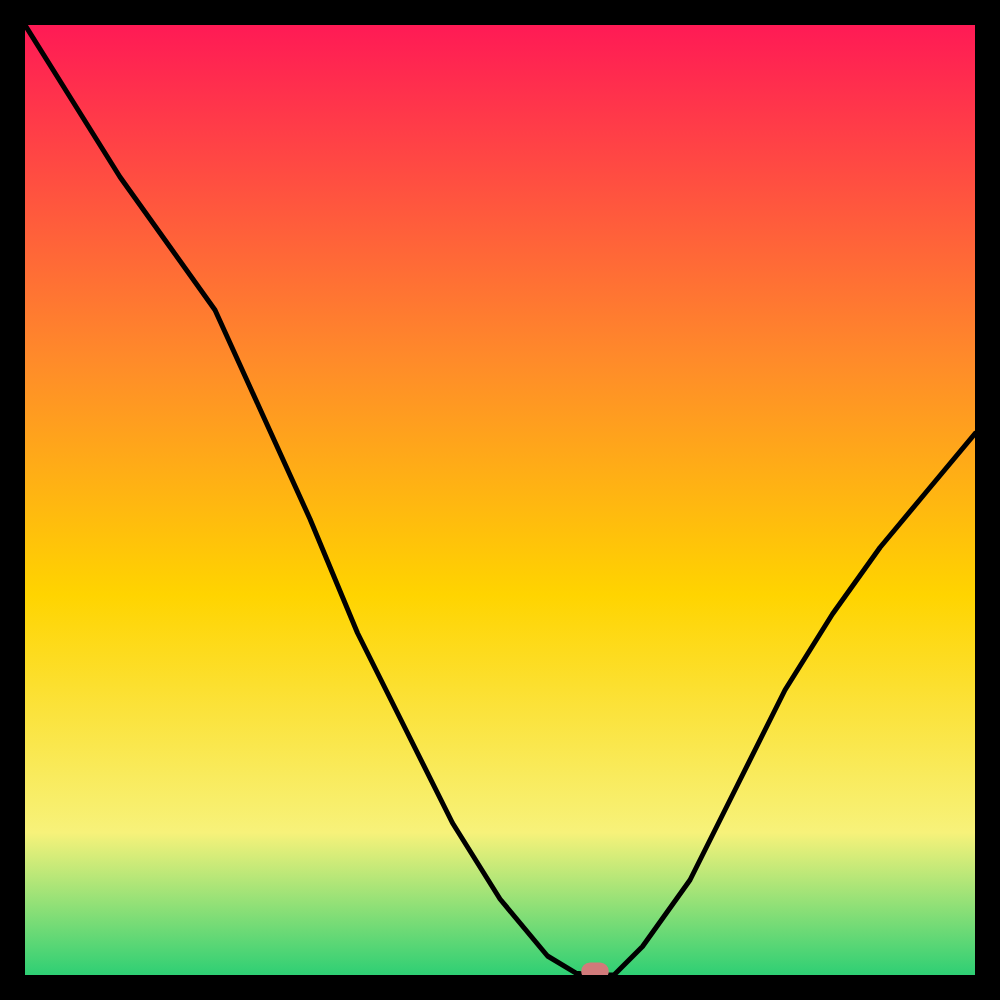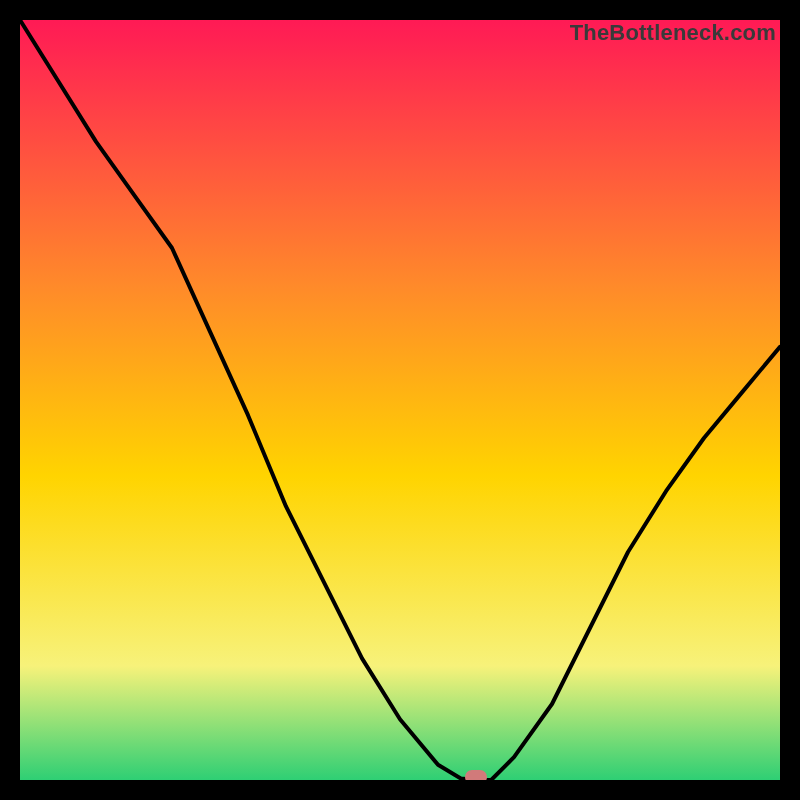--- a/index.html
+++ b/index.html
@@ -63,18 +63,17 @@
           <stop id="g1" offset="35%" stop-color="#ff8a2a"></stop>
           <stop id="g2" offset="60%" stop-color="#ffd400"></stop>
           <stop id="g3" offset="85%" stop-color="#f7f27a"></stop>
           <stop id="g4" offset="100%" stop-color="#2ecf74"></stop>
         </linearGradient>
       </defs>
       <rect x="0" y="0" width="760" height="760" fill="url(#bg-grad)"></rect>
       <path id="curve-path" d="M0.0 0.0 L38.0 60.8 L76.0 121.6 L114.0 174.8 L152.0 228.0 L190.0 311.6 L228.0 395.2 L266.0 486.4 L304.0 562.4 L342.0 638.4 L380.0 699.2 L418.0 744.8 L440.8 758.5 L456.0 760.0 L471.2 760.0 L494.0 737.2 L532.0 684.0 L570.0 608.0 L608.0 532.0 L646.0 471.2 L684.0 418.0 L722.0 372.4 L760.0 326.8" fill="none" stroke="#000000" stroke-width="4" stroke-linejoin="round" stroke-linecap="round"></path>
     </svg>
 
-    <div class="watermark">TheBottleneck.com</div>
 
     <div id="marker" class="marker" style="left: 445px; top: 750px; background: rgb(209, 122, 122);"></div>
   </div>
 
 </div>
 
 </body></html>

